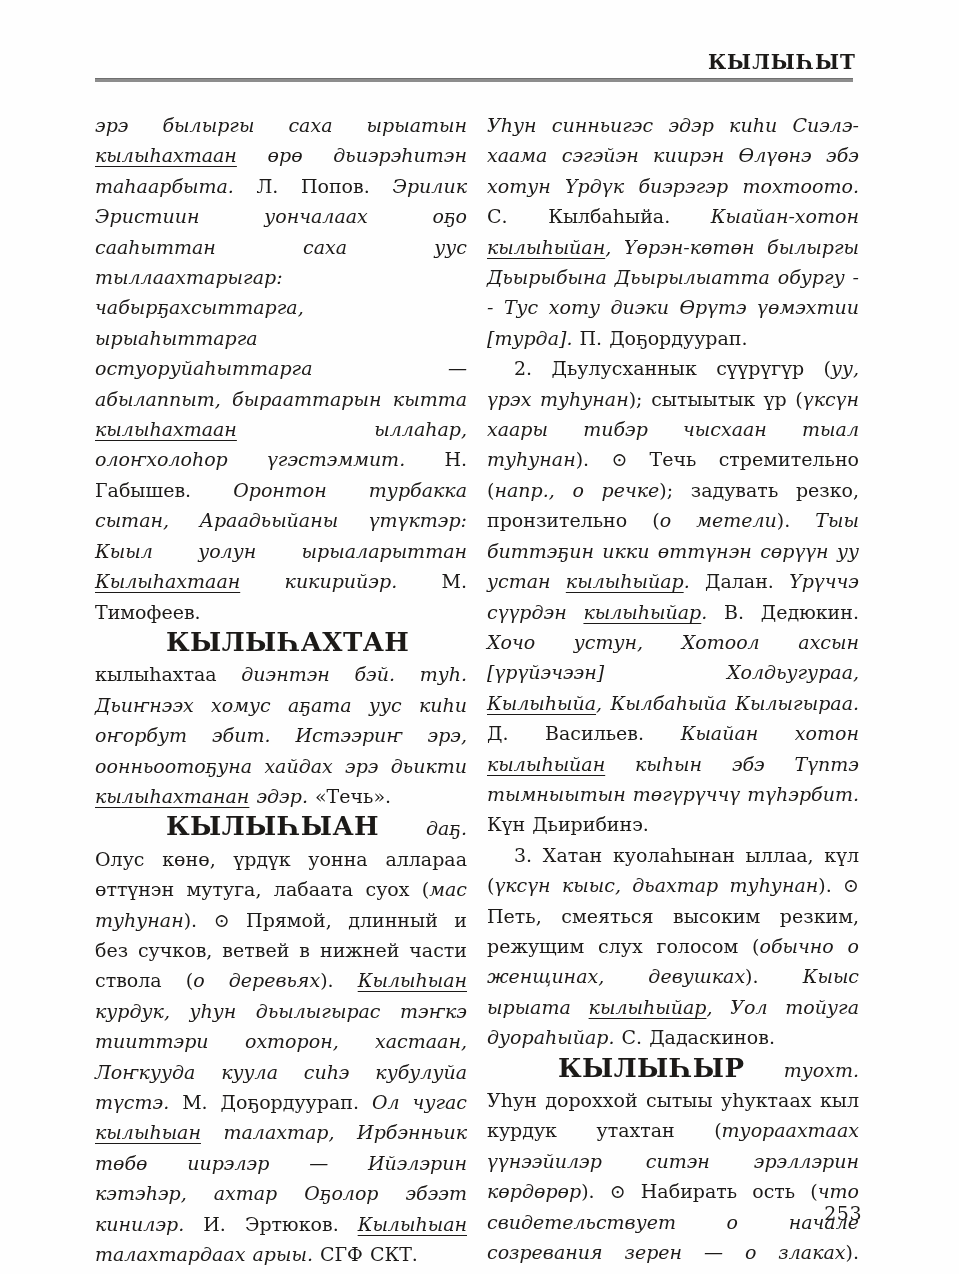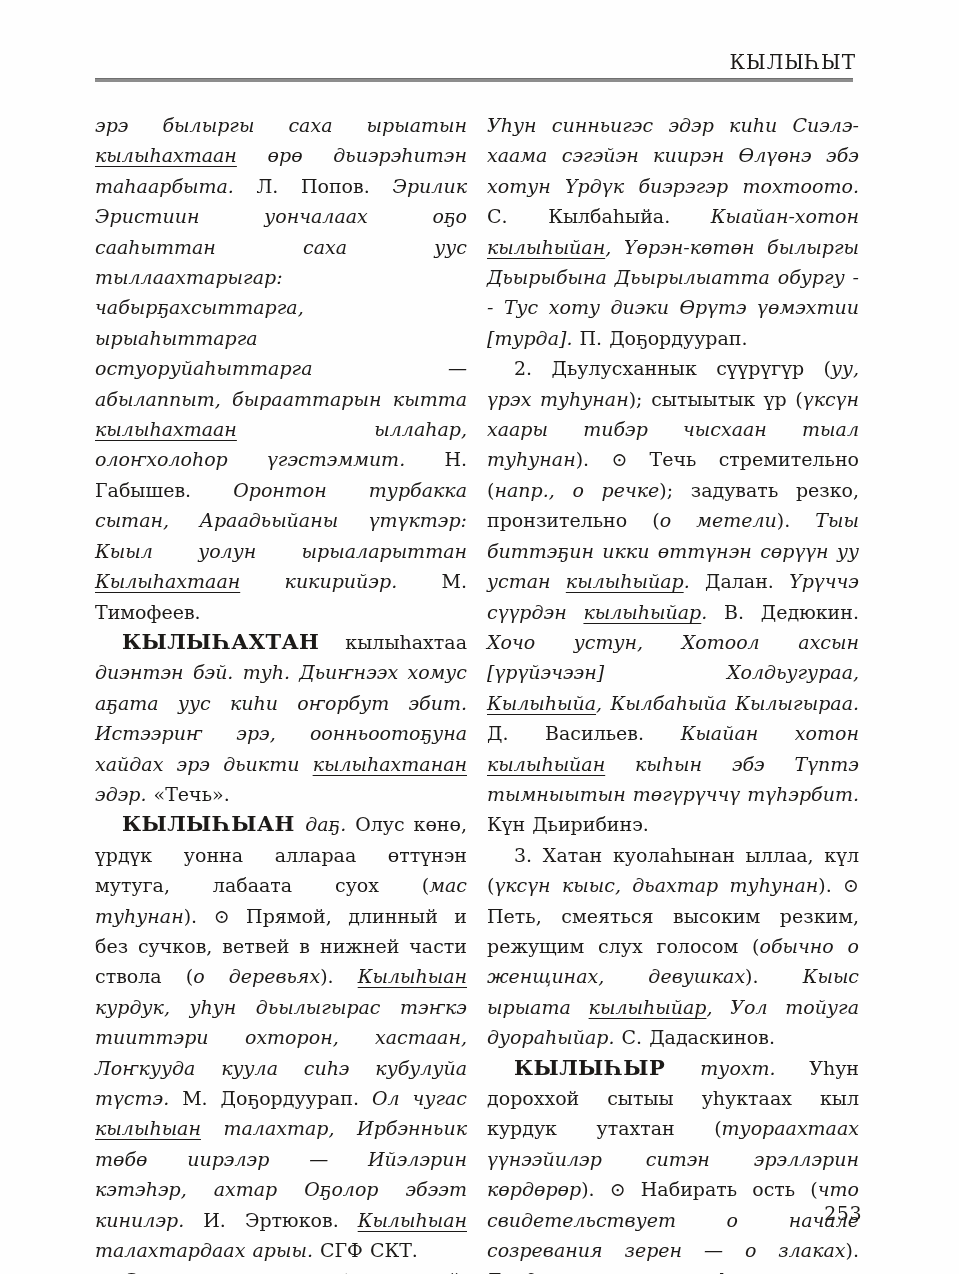--- a/index.html
+++ b/index.html
@@ -3,41 +3,41 @@
 <meta charset="utf-8">
 <style>
   html,body { margin:0; padding:0; background:#e8e8e8; }
   .page {
     position:relative; width:959px; height:1274px; margin:0 auto;
     background:#fefefe; color:#1c1a18; overflow:hidden;
     font-family:"DejaVu Serif","Liberation Serif",serif;
   }
   .running-head {
     position:absolute; top:50px; right:103px;
-    font-size:20px; font-weight:normal; letter-spacing:1px;
+    font-size:20px; font-weight:bold; letter-spacing:1px;
     font-family:"DejaVu Serif","Liberation Serif",serif;
   }
   .head-rule {
     position:absolute; left:95px; top:78px; width:758px; height:3px;
     background:#8d8d8d; border-top:1px solid #6f6f6f;
   }
   .body-cols {
     position:absolute; left:95px; top:110px; width:764px;
     display:flex; gap:20px;
   }
   .col { flex:1; min-width:0; }
   .para {
     margin:0; text-align:justify;
     font-size:19px; line-height:30.4px;
     word-spacing:1px;
   }
   .para.ind { text-indent:27px; }
   .it { font-style:italic; }
   .ul { text-decoration:underline; text-underline-offset:4px; text-decoration-thickness:1px; }
-  .hw { font-weight:bold; font-size:21px; letter-spacing:0.4px; font-style:normal; }
+  .hw { font-weight:bold; font-size:26px; letter-spacing:0.4px; font-style:normal;margin-left:44px; }
   .hw2 { font-weight:normal; font-style:normal; }
   .page-number {
     position:absolute; top:1202px; right:97px;
     font-size:19px; letter-spacing:0.5px;
   }
 </style>
 </head>
 <body>
 
 <div class="page">

